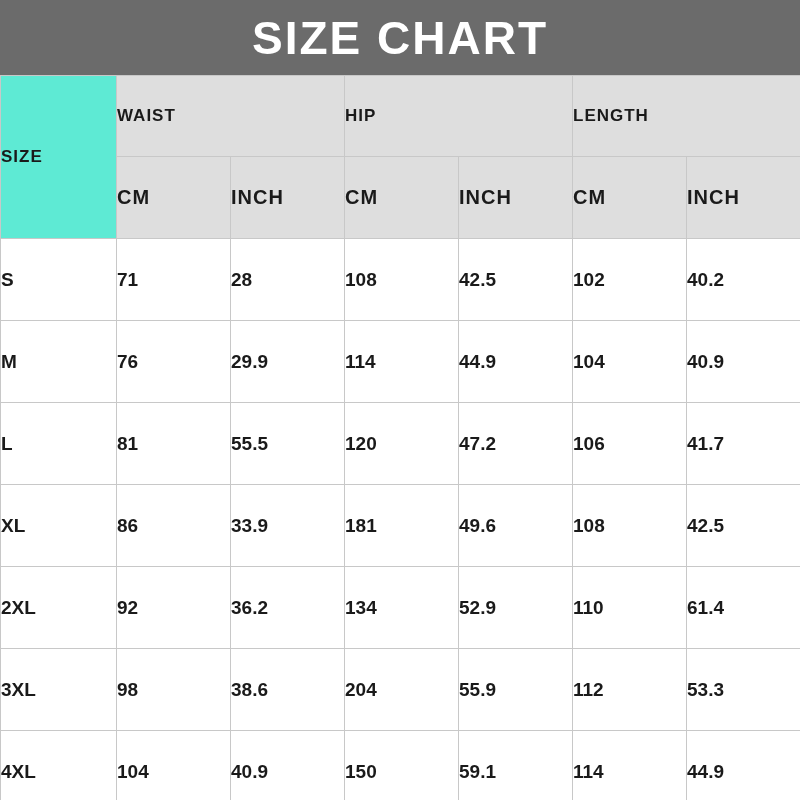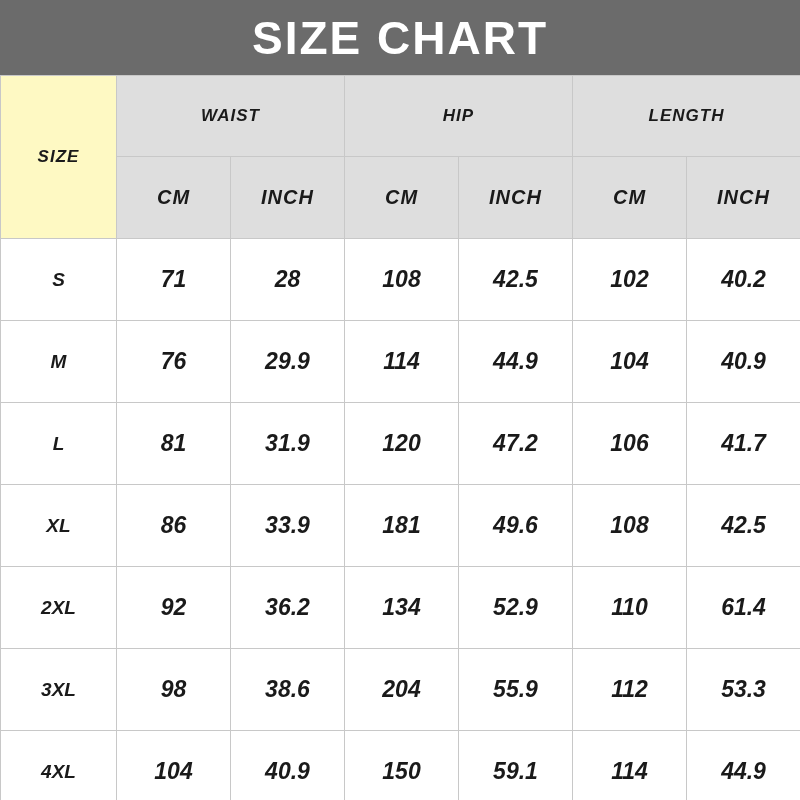--- a/index.html
+++ b/index.html
@@ -37,49 +37,48 @@
     text-align: center;
   }
   table.size-table {
     width: 800px;
     border-collapse: collapse;
     table-layout: fixed;
   }
   table.size-table td,
   table.size-table th {
     border: 1px solid #c8c8c8;
-    text-align: center;
+    text-align: left;
     vertical-align: middle;
     font-weight: bold;
     color: #1a1a1a;
     padding: 0;
-    font-style: italic;
   }
   
   .hdr {
     background: #dedede;
     font-size: 17px;
     letter-spacing: 1px;
   }
   .hdr-group {
     height: 80px;
   }
   .hdr-unit {
     height: 81px;
     font-size: 20px;
   }
   .hdr-size {
-    background: #fef9c3;
+    background: #5eead4;
     font-size: 17px;
     letter-spacing: 1px;
   }
   
   tbody tr td {
     height: 81px;
-    font-size: 23px;
+    font-size: 19px;
     background: #ffffff;
   }
   tbody tr td.size-cell {
     font-size: 19px;
   }
   col.c-size   { width: 116px; }
   col.c-data   { width: 114px; }
 </style>
 </head>
 <body>
@@ -131,21 +130,21 @@
         <td>76</td>
         <td>29.9</td>
         <td>114</td>
         <td>44.9</td>
         <td>104</td>
         <td>40.9</td>
       </tr>
       <tr>
         <td class="size-cell">L</td>
         <td>81</td>
-        <td>31.9</td>
+        <td>55.5</td>
         <td>120</td>
         <td>47.2</td>
         <td>106</td>
         <td>41.7</td>
       </tr>
       <tr>
         <td class="size-cell">XL</td>
         <td>86</td>
         <td>33.9</td>
         <td>181</td>

